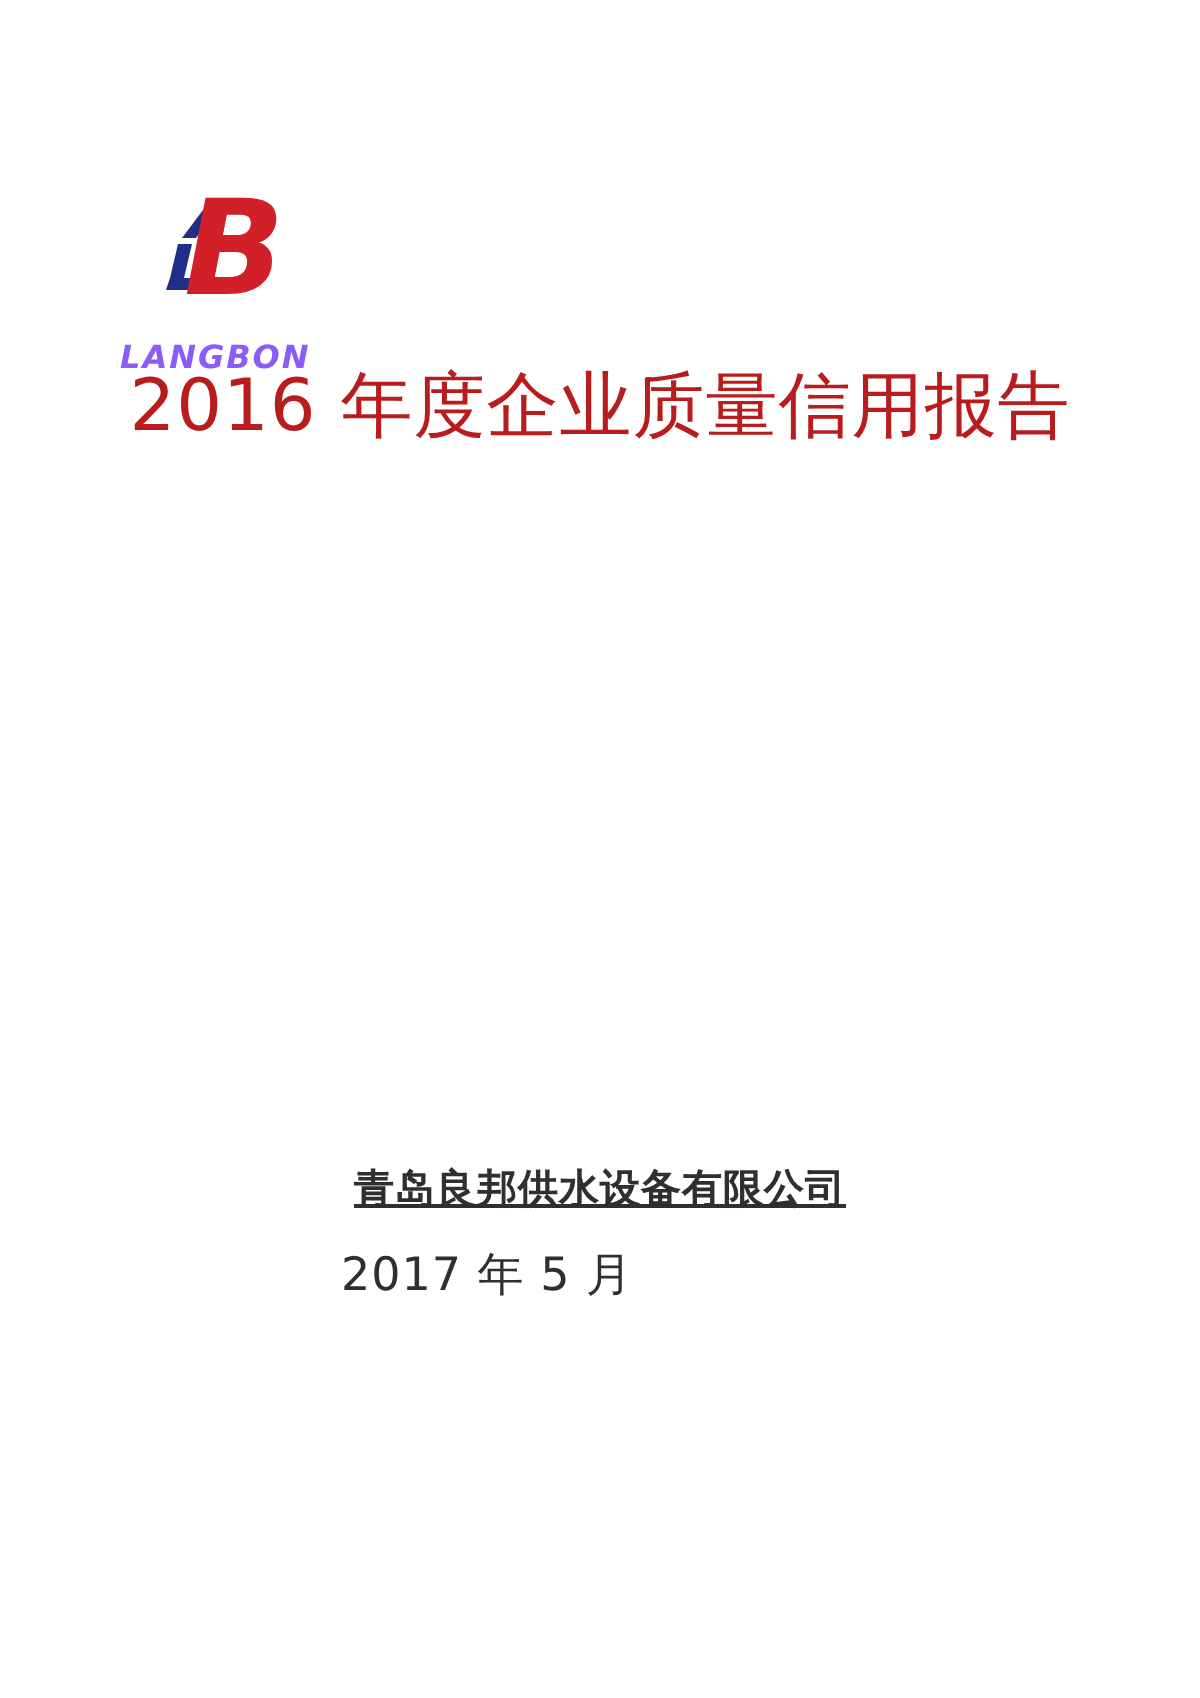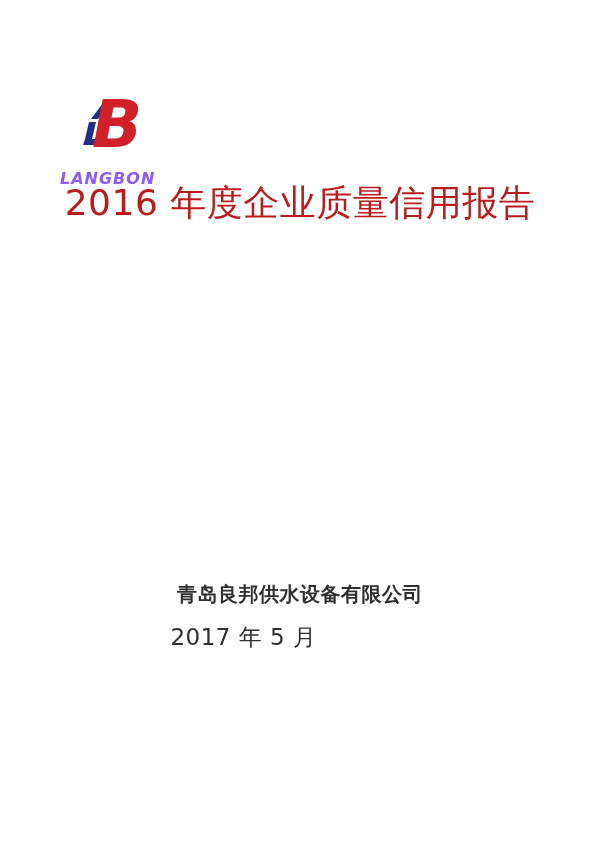--- a/index.html
+++ b/index.html
@@ -56,20 +56,21 @@
     position: absolute;
     top: 581px;
     left: 0;
     width: 600px;
     text-align: center;
     font-size: 20px;
     font-weight: bold;
     color: #2f2f2f;
     letter-spacing: 0.5px;
     white-space: nowrap;
+    text-decoration: underline;
   }
   .report-date {
     position: absolute;
     top: 622px;
     left: 0;
     width: 487px;
     text-align: center;
     font-size: 23px;
     font-weight: 400;
     color: #2f2f2f;

